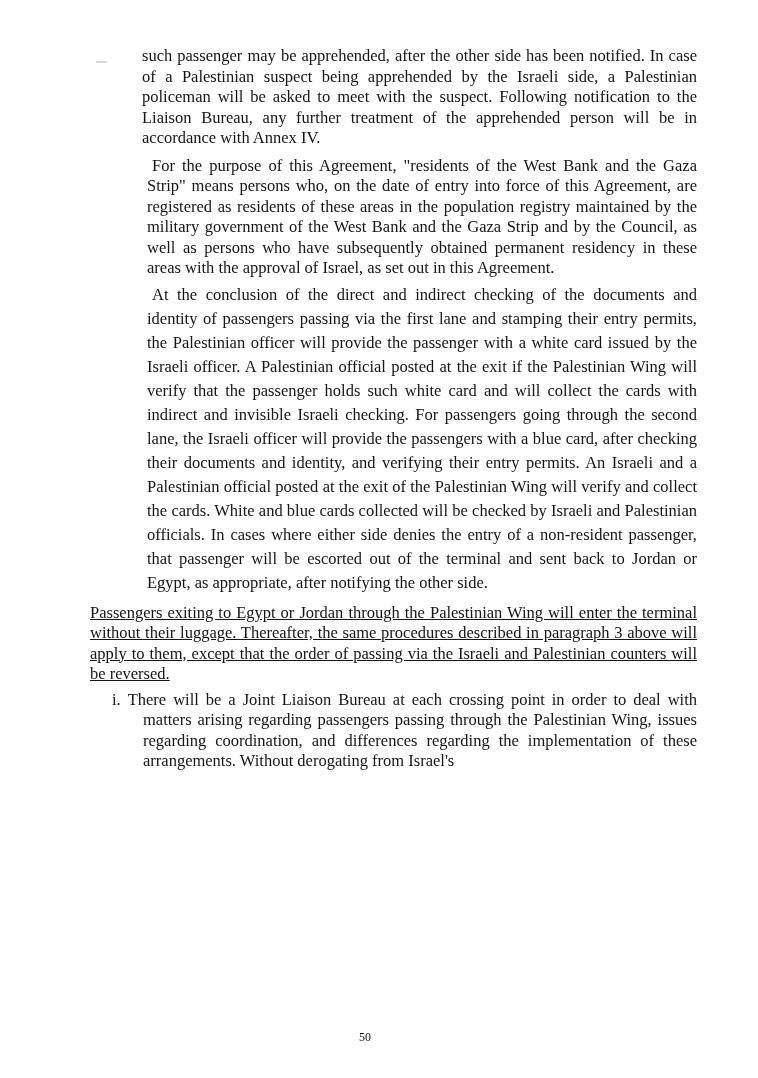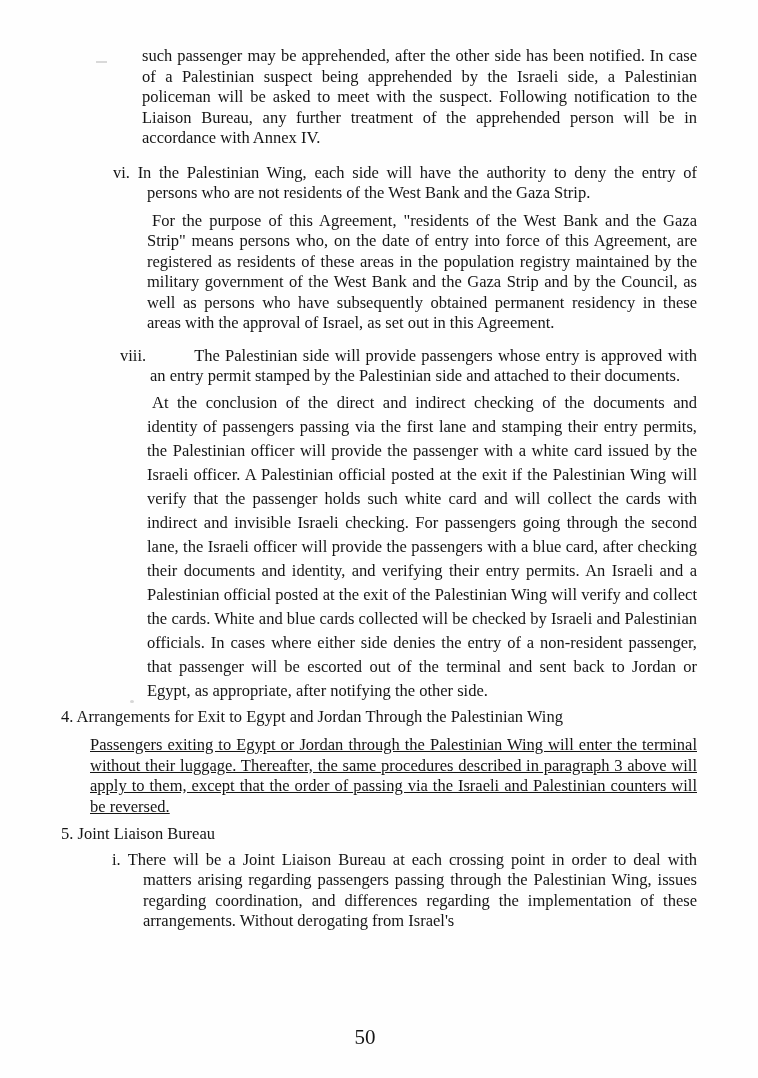--- a/index.html
+++ b/index.html
@@ -45,21 +45,21 @@
 
   .tab    { display: inline-block; width: 48px; }
   .gap-xs { display: inline-block; width: 7px; }
 
   .pageno {
     position: absolute;
     left: 0;
     top: 1027px;
     width: 730px;
     text-align: center;
-    font-size: 21px;
+    font-size: 12px;
   }
   
   .speck-1 {
     position: absolute;
     left: 96px; top: 61px;
     width: 11px; height: 2px;
     background: #b9b9b9;
     opacity: .55;
   }
   .speck-2 {
@@ -74,32 +74,28 @@
 </head>
 <body>
 
 <div class="page">
 
   <div class="speck-1"></div>
   <div class="speck-2"></div>
 
   <p class="blk cont">such passenger may be apprehended, after the other side has been notified. In case of a Palestinian suspect being apprehended by the Israeli side, a Palestinian policeman will be asked to meet with the suspect. Following notification to the Liaison Bureau, any further treatment of the apprehended person will be in accordance with Annex IV.</p>
 
-  <p class="blk it-vi"><span class="lbl">vi.</span> <span>In the Palestinian Wing, each side will have the authority to deny the entry of persons who are not residents of the West Bank and the Gaza Strip.</span></p>
 
   <p class="blk sub">For the purpose of this Agreement, "residents of the West Bank and the Gaza Strip" means persons who, on the date of entry into force of this Agreement, are registered as residents of these areas in the population registry maintained by the military government of the West Bank and the Gaza Strip and by the Council, as well as persons who have subsequently obtained permanent residency in these areas with the approval of Israel, as set out in this Agreement.</p>
 
 
-  <p class="blk it-viii"><span class="lbl">viii.</span><span class="tab"></span><span>The Palestinian side will provide passengers whose entry is approved with an entry permit stamped by the Palestinian side and attached to their documents.</span></p>
 
   <p class="blk sub sub2">At the conclusion of the direct and indirect checking of the documents and identity of passengers passing via the first lane and stamping their entry permits, the Palestinian officer will provide the passenger with a white card issued by the Israeli officer. A Palestinian official posted at the exit if the Palestinian Wing will verify that the passenger holds such white card and will collect the cards with indirect and invisible Israeli checking. For passengers going through the second lane, the Israeli officer will provide the passengers with a blue card, after checking their documents and identity, and verifying their entry permits. An Israeli and a Palestinian official posted at the exit of the Palestinian Wing will verify and collect the cards. White and blue cards collected will be checked by Israeli and Palestinian officials. In cases where either side denies the entry of a non-resident passenger, that passenger will be escorted out of the terminal and sent back to Jordan or Egypt, as appropriate, after notifying the other side.</p>
 
-  <p class="blk it-n"><span class="lbl">4.</span> <span>Arrangements for Exit to Egypt and Jordan Through the Palestinian Wing</span></p>
 
   <p class="blk body4">Passengers exiting to Egypt or Jordan through the Palestinian Wing will enter the terminal without their luggage. Thereafter, the same procedures described in paragraph 3 above will apply to them, except that the order of passing via the Israeli and Palestinian counters will be reversed.</p>
 
-  <p class="blk it-n it-n5"><span class="lbl">5.</span> <span>Joint Liaison Bureau</span></p>
 
   <p class="blk it-i"><span class="lbl">i.</span><span class="gap-xs"></span><span>There will be a Joint Liaison Bureau at each crossing point in order to deal with matters arising regarding passengers passing through the Palestinian Wing, issues regarding coordination, and differences regarding the implementation of these arrangements. Without derogating from Israel's</span></p>
 
   <div class="pageno">50</div>
 
 </div>
 
 </body></html>

